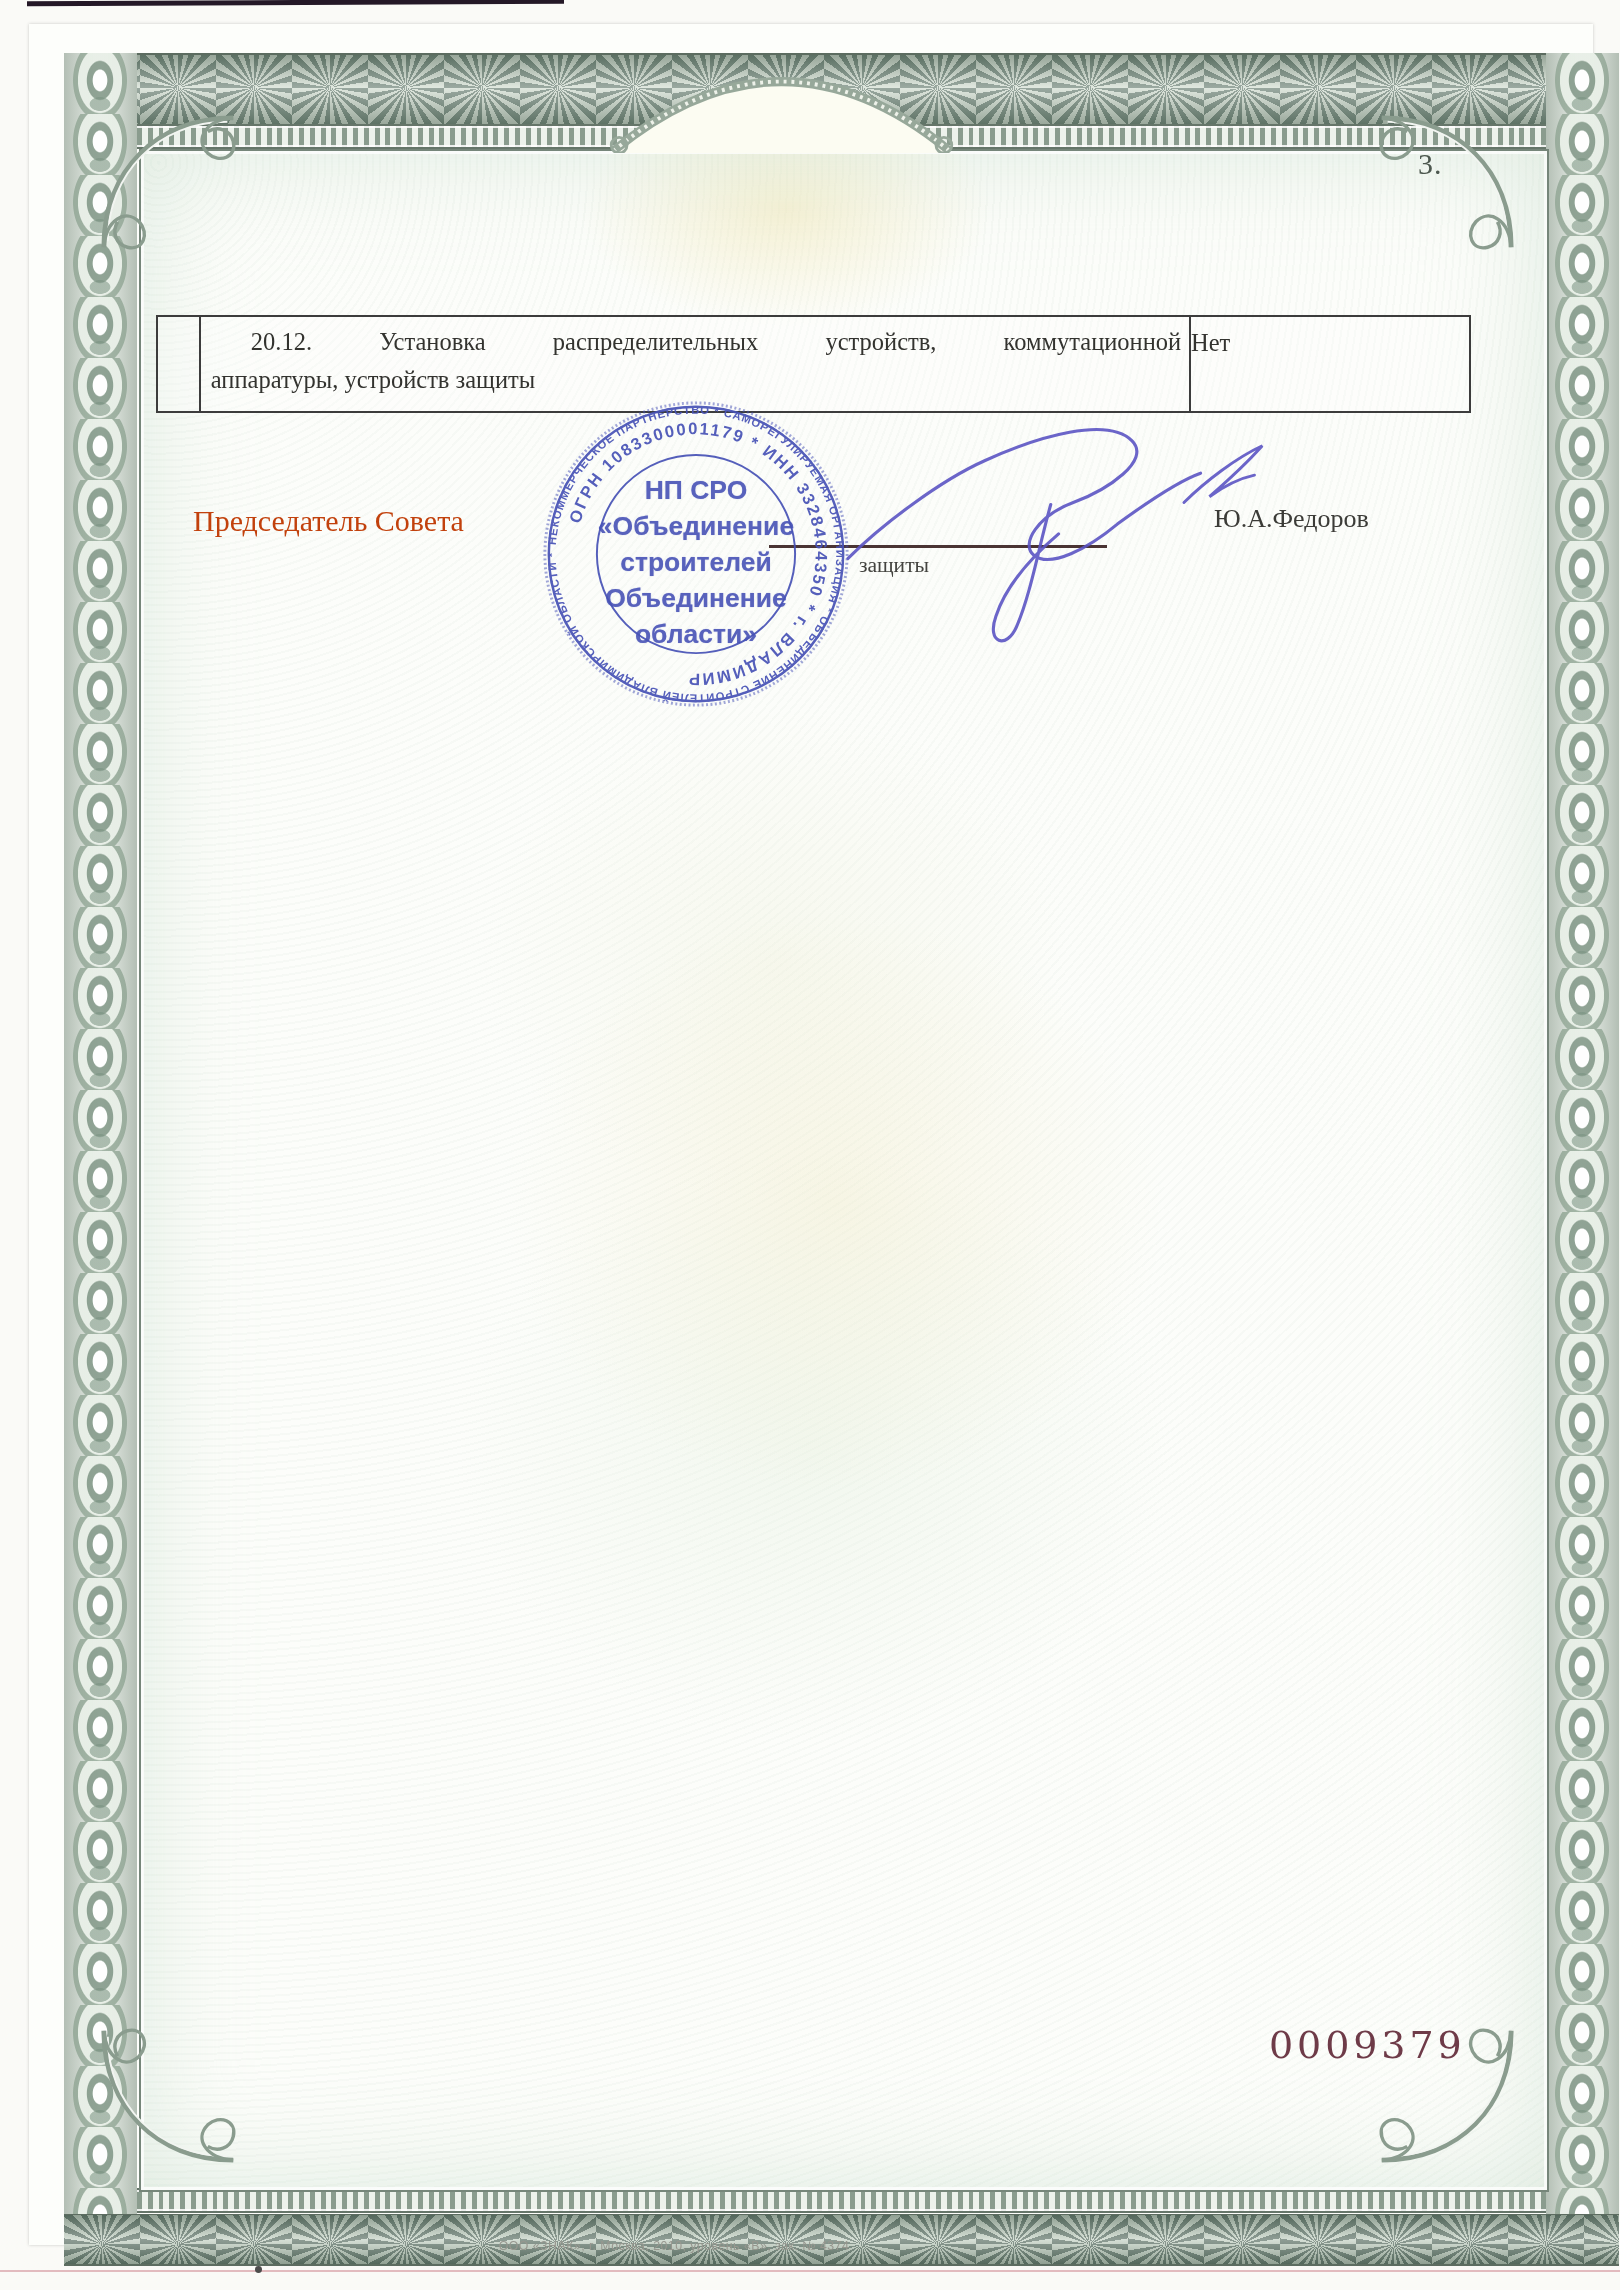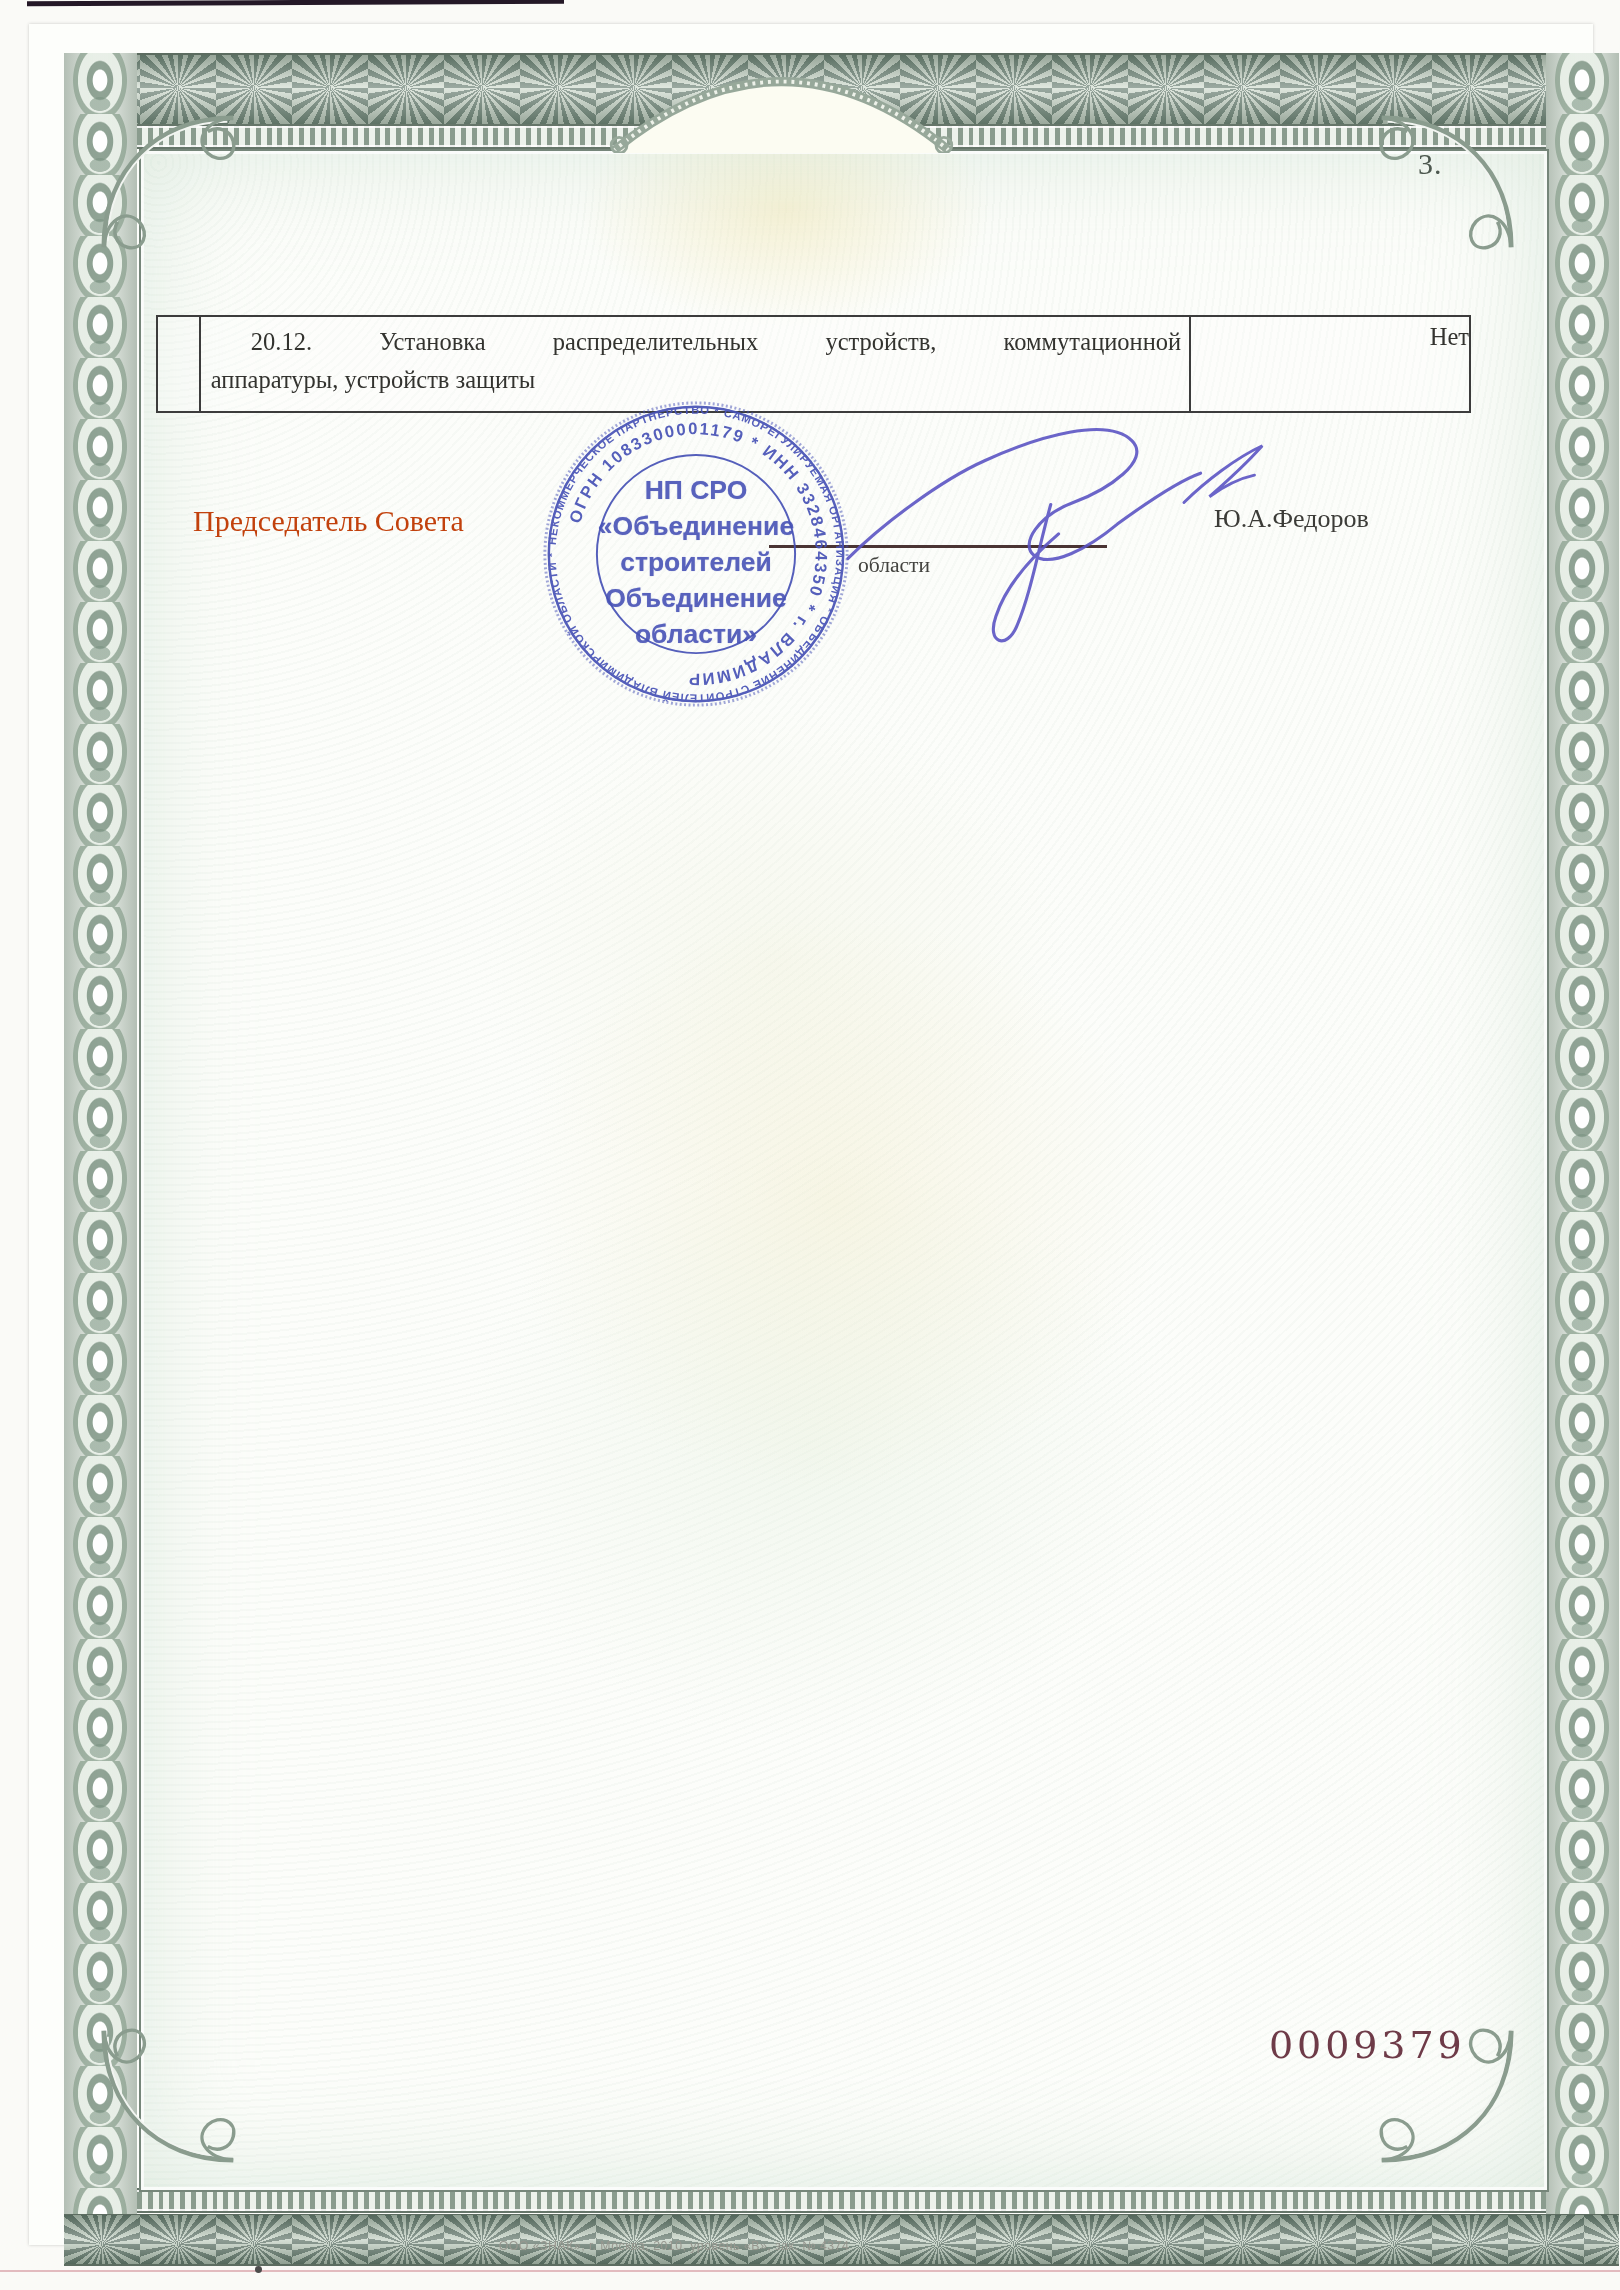--- a/index.html
+++ b/index.html
@@ -58,21 +58,21 @@
   .c-tr{left:1370px;top:112px;transform:scaleX(-1);}
   .c-bl{left:98px;top:2019px;transform:scaleY(-1);}
   .c-br{left:1370px;top:2019px;transform:scale(-1,-1);}
   
   .page-number{position:absolute;left:1418px;top:147px;font-size:30px;color:#4d584f;letter-spacing:1px;}
   .req-table{position:absolute;left:156px;top:315px;width:1311px;border:2px solid #3c3c3c;display:flex;
              background:rgba(255,255,255,.25);font-size:24.5px;color:#33332f;}
   .cell-num{width:41px;border-right:2px solid #3c3c3c;}
   .cell-desc{flex:1;padding:5.9px 7.8px 11.8px 9.8px;line-height:38px;}
   .cell-desc .line1{text-align:justify;text-align-last:justify;margin-left:40px;}
-  .cell-answer{width:278px;border-left:2px solid #3c3c3c;text-align:right;padding-top:6px;}
+  .cell-answer{width:278px;border-left:2px solid #3c3c3c;text-align:left;padding-top:12px;}
   .chairman-title{position:absolute;left:193px;top:504px;font-size:30px;color:#c2410c;}
   .chairman-name{position:absolute;left:1187px;top:504px;font-size:26px;color:#3c3c38;margin-left:27px;}
   .sig-line{position:absolute;left:769px;top:545px;width:338px;height:2.9px;background:#4a3433;}
   .sig-caption{position:absolute;left:835px;top:553px;width:118px;text-align:center;font-size:21.6px;color:#43433f;}
   
   .stamp{position:absolute;left:539px;top:397px;width:314px;height:314px;opacity:.92;}
   .stamp text{font-family:"Liberation Sans", sans-serif;font-weight:bold;}
   .stamp-center{position:absolute;left:554px;top:472px;width:284px;text-align:center;
                 font-family:"Liberation Sans", sans-serif;font-weight:bold;font-size:26.5px;line-height:36px;
                 color:#4752b6;opacity:.9;text-shadow:0 0 1px rgba(71,82,182,.55);}
@@ -137,21 +137,21 @@
     <div class="cell-desc">
       <div class="line1">20.12. Установка распределительных устройств, коммутационной</div>
       <div class="line2">аппаратуры, устройств защиты</div>
     </div>
     <div class="cell-answer">Нет</div>
   </div>
 
   <div class="chairman-title">Председатель Совета</div>
   <div class="chairman-name">Ю.А.Федоров</div>
   <div class="sig-line"></div>
-  <div class="sig-caption">области</div>
+  <div class="sig-caption">защиты</div>
 
   <svg class="stamp" viewBox="0 0 320 320">
     <defs>
       <path id="ringOuter" d="M 17,160 a 143,143 0 1 1 286,0 a 143,143 0 1 1 -286,0"></path>
       <path id="ringInner" d="M 38,160 a 122,122 0 1 1 244,0 a 122,122 0 1 1 -244,0"></path>
     </defs>
     <circle cx="160" cy="160" r="154" fill="none" stroke="#4752b6" stroke-width="3" stroke-dasharray="2 2.5" opacity=".55"></circle>
     <circle cx="160" cy="160" r="150" fill="none" stroke="#4752b6" stroke-width="2.5"></circle>
     <circle cx="160" cy="160" r="101" fill="none" stroke="#4752b6" stroke-width="2"></circle>
     <text font-size="11.5" letter-spacing="1">

